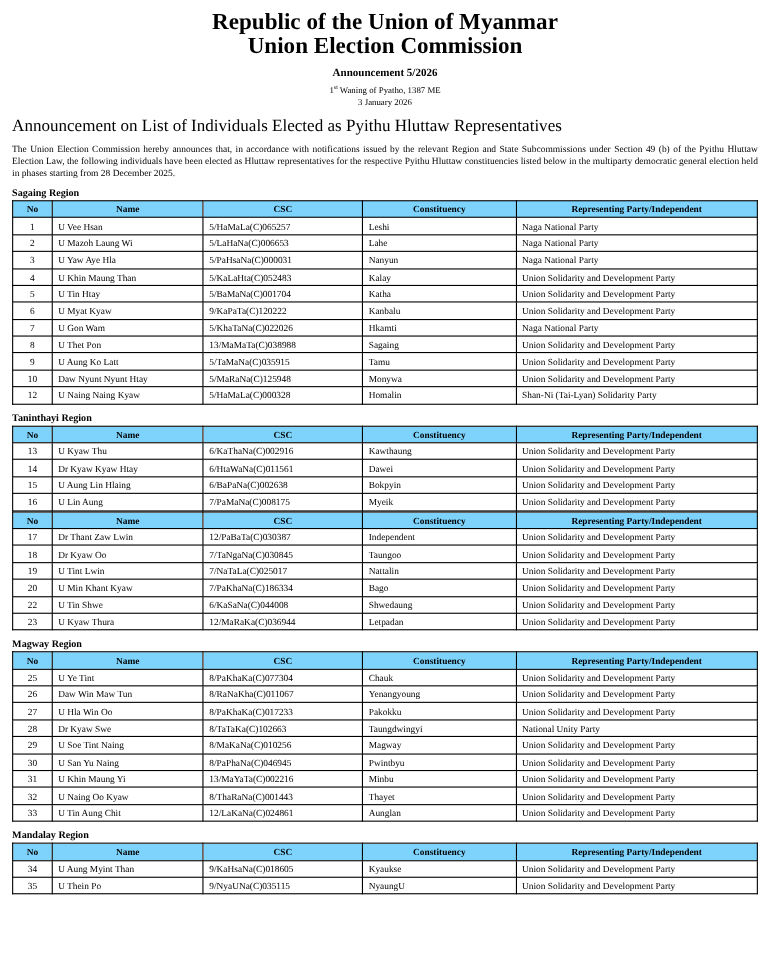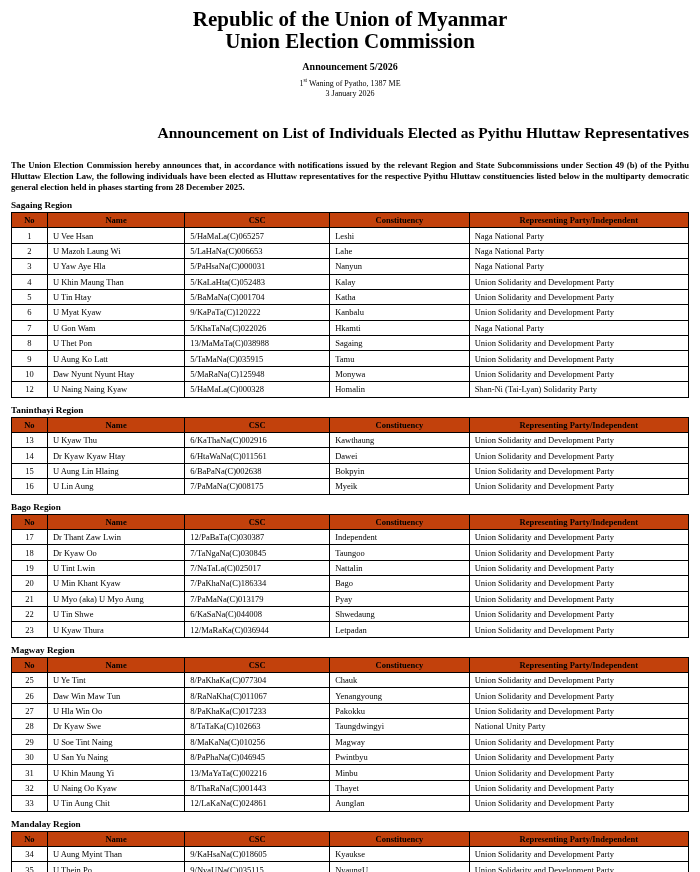--- a/index.html
+++ b/index.html
@@ -27,31 +27,30 @@
     margin-top: 8px;
   }
   .date-line {
     text-align: center;
     font-size: 8px;
     line-height: 1.3;
   }
   .date-block { margin-top: 5px; }
   .date-line sup { font-size: 5.5px; }
   .subject {
-    text-align: right;
-    font-weight: bold;
+    text-align: left;
+    font-weight: normal;
     font-size: 15.5px;
-    margin-top: 25px;
+    margin-top: 8px;
   }
   .intro {
     font-size: 8.6px;
     line-height: 1.28;
     text-align: justify;
-    margin-top: 18px;
-    font-weight: bold;
+    margin-top: 6px;
   }
   .region-label {
     font-weight: bold;
     font-size: 9.2px;
     margin-top: 7px;
     margin-bottom: 2px;
   }
   table.rep-table {
     width: 100%;
     border-collapse: collapse;
@@ -59,21 +58,21 @@
   }
   table.rep-table th, table.rep-table td {
     border: 1px solid #000000;
     font-size: 8.5px;
     line-height: 1.18;
     padding: 2.2px 5px;
     overflow: hidden;
     white-space: nowrap;
   }
   table.rep-table th {
-    background: #c2410c;
+    background: #7dd3fc;
     font-weight: bold;
     text-align: center;
     border-bottom-width: 1.5px;
   }
   table.rep-table td.col-no { text-align: center; }
   col.col-no { width: 5.3%; }
   col.col-name { width: 20.3%; }
   col.col-csc { width: 21.4%; }
   col.col-constituency { width: 20.6%; }
   col.col-party { width: 32.4%; }
@@ -232,21 +231,20 @@
           </tr>
           <tr>
             <td class="col-no">16</td>
             <td class="col-name">U Lin Aung</td>
             <td class="col-csc">7/PaMaNa(C)008175</td>
             <td class="col-constituency">Myeik</td>
             <td class="col-party">Union Solidarity and Development Party</td>
           </tr>
         </tbody>
       </table>
-      <div class="region-label">Bago Region</div>
       <table class="rep-table">
         <colgroup>
           <col class="col-no">
           <col class="col-name">
           <col class="col-csc">
           <col class="col-constituency">
           <col class="col-party">
         </colgroup>
         <thead>
           <tr>
@@ -277,27 +275,20 @@
             <td class="col-name">U Tint Lwin</td>
             <td class="col-csc">7/NaTaLa(C)025017</td>
             <td class="col-constituency">Nattalin</td>
             <td class="col-party">Union Solidarity and Development Party</td>
           </tr>
           <tr>
             <td class="col-no">20</td>
             <td class="col-name">U Min Khant Kyaw</td>
             <td class="col-csc">7/PaKhaNa(C)186334</td>
             <td class="col-constituency">Bago</td>
-            <td class="col-party">Union Solidarity and Development Party</td>
-          </tr>
-          <tr>
-            <td class="col-no">21</td>
-            <td class="col-name">U Myo (aka) U Myo Aung</td>
-            <td class="col-csc">7/PaMaNa(C)013179</td>
-            <td class="col-constituency">Pyay</td>
             <td class="col-party">Union Solidarity and Development Party</td>
           </tr>
           <tr>
             <td class="col-no">22</td>
             <td class="col-name">U Tin Shwe</td>
             <td class="col-csc">6/KaSaNa(C)044008</td>
             <td class="col-constituency">Shwedaung</td>
             <td class="col-party">Union Solidarity and Development Party</td>
           </tr>
           <tr>

